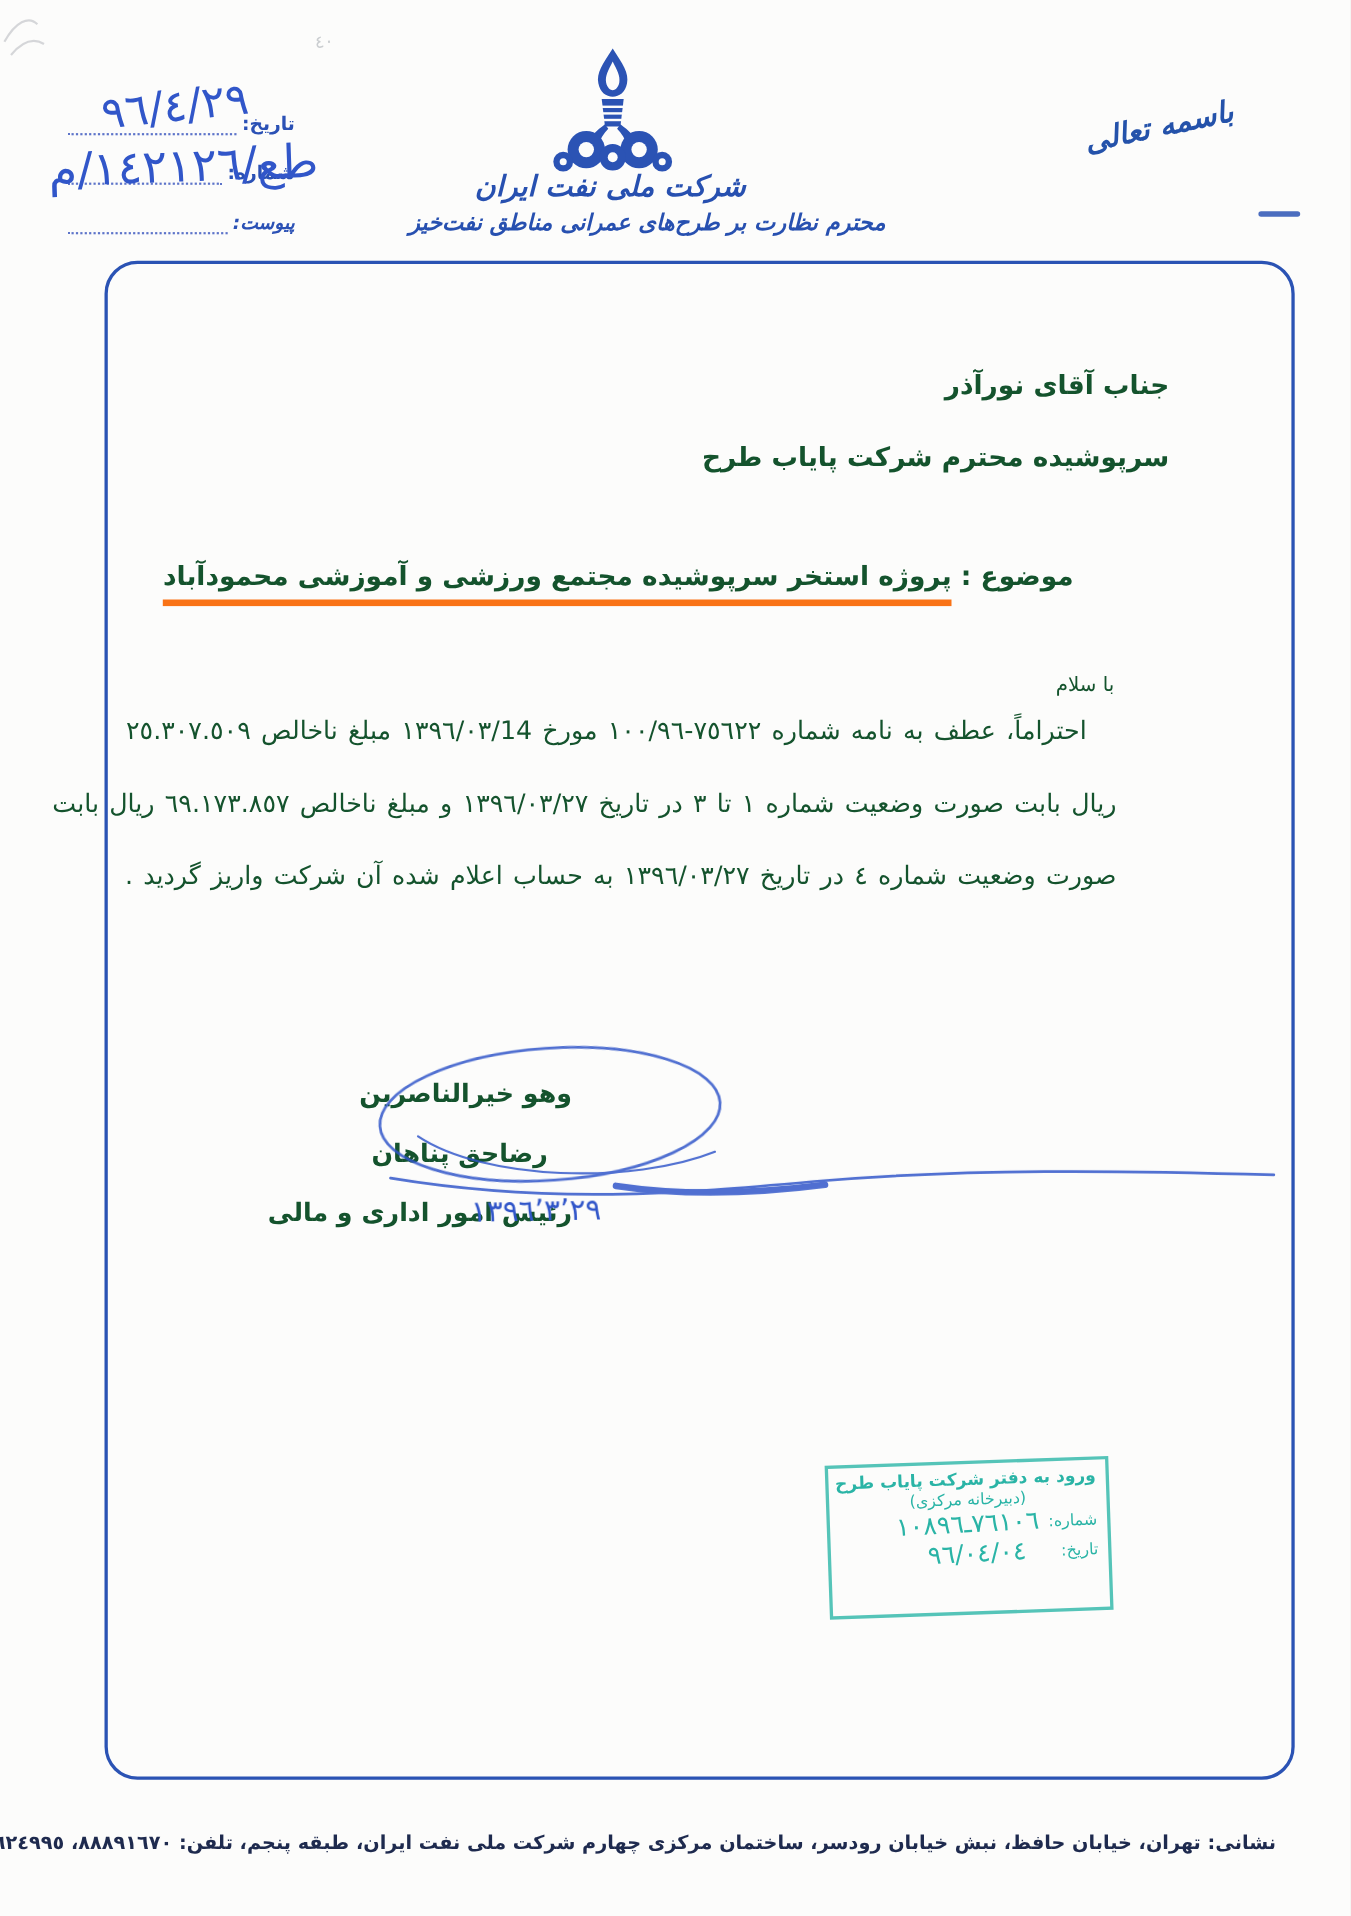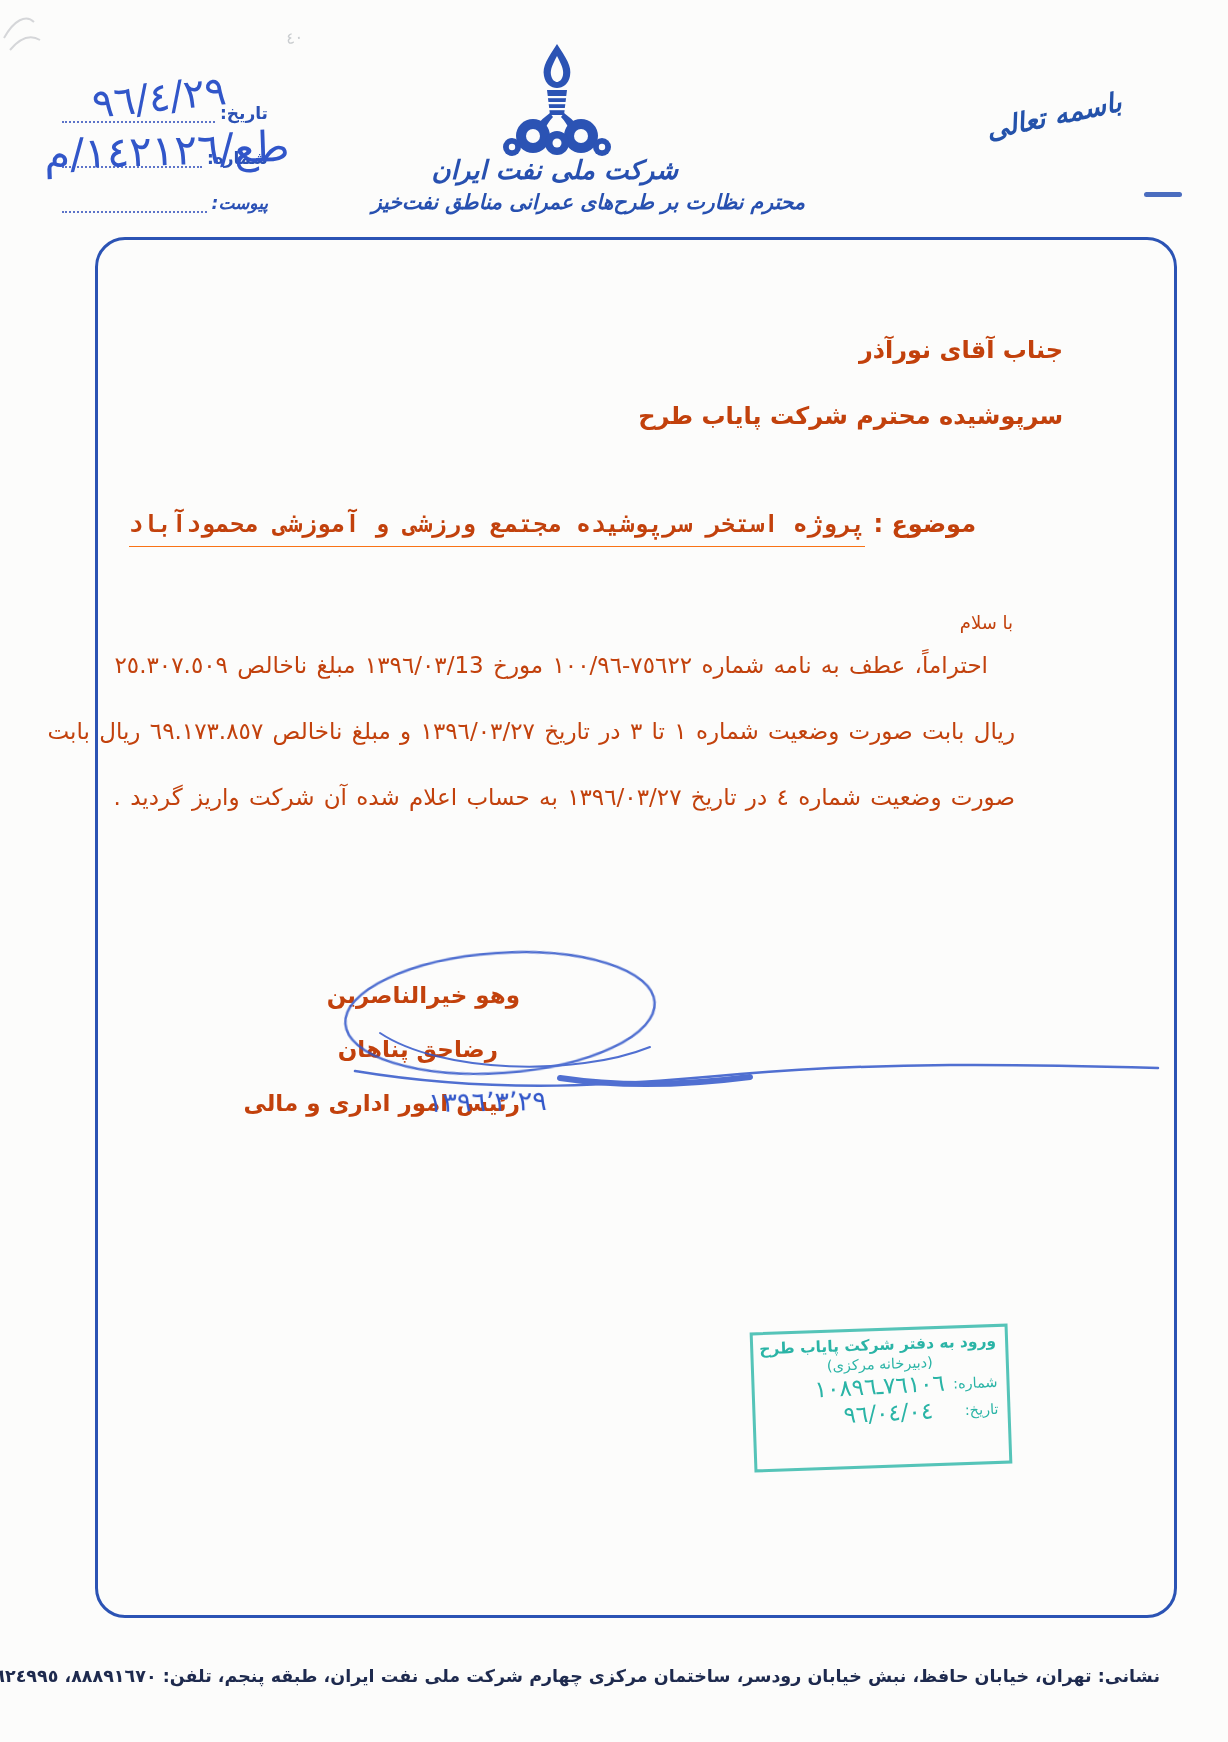--- a/index.html
+++ b/index.html
@@ -7,33 +7,33 @@
   .page{
     position:relative;
     width:1228px;height:1742px;
     margin:0 auto;
     background:#fcfcfb;
     font-family:"DejaVu Sans", sans-serif;
     overflow:hidden;
     direction:rtl;
   }
   .abs{position:absolute;}
-  .ink{color:#c2410c;}
+  .ink{color:#14532d;}
   .calli{font-style:italic;font-weight:700;color:#2750b0;}
   .hand{color:#3156c9;font-weight:400;}
   .field-row{display:flex;align-items:flex-end;gap:5px;direction:rtl;}
   .field-row .lbl{font-size:17px;font-weight:700;color:#2b51b5;white-space:nowrap;}
   .field-row .dots{flex:1;border-bottom:2px dotted #5d74c9;height:1.1em;}
   .letter-frame{
     border:3px solid #2b53b4;
     border-radius:30px;
   }
   .recipient{font-size:24px;font-weight:700;white-space:nowrap;}
   .subject{font-size:24px;font-weight:700;white-space:nowrap;direction:rtl;}
-  .subject .subject-text{border-bottom:1px solid #f97316;padding-bottom:7px;font-family:Liberation Mono, monospace;}
+  .subject .subject-text{border-bottom:6px solid #f97316;padding-bottom:7px;}
   .salutation{font-size:18px;white-space:nowrap;}
   .body-line{font-size:23px;white-space:nowrap;word-spacing:2px;direction:rtl;}
   .sig-line{font-size:23px;font-weight:700;white-space:nowrap;}
   .stamp{
     width:258px;height:140px;
     border:3px solid rgba(43,181,168,.8);
     color:#2ab4a6;
     transform:rotate(-2deg);
     padding:5px 9px 4px 9px;
     direction:rtl;
@@ -116,21 +116,21 @@
   <div class="abs recipient ink" style="right:165px;top:336px;">جناب آقای نورآذر</div>
   <div class="abs recipient ink" style="right:165px;top:402px;">سرپوشیده محترم شرکت پایاب طرح</div>
 
   <div class="abs subject ink" style="right:252px;top:510px;">
     <span>موضوع :</span>
     <span class="subject-text">پروژه استخر سرپوشیده مجتمع ورزشی و آموزشی محمودآباد</span>
   </div>
 
   <div class="abs salutation ink" style="right:215px;top:612px;">با سلام</div>
 
-  <div class="abs body-line ink" style="right:240px;top:652px;">احتراماً، عطف به نامه شماره ٧٥٦٢٢-١٠٠/٩٦ مورخ ١٣٩٦/٠٣/13 مبلغ ناخالص ٢٥.٣٠٧.٥٠٩</div>
+  <div class="abs body-line ink" style="right:240px;top:652px;">احتراماً، عطف به نامه شماره ٧٥٦٢٢-١٠٠/٩٦ مورخ ١٣٩٦/٠٣/14 مبلغ ناخالص ٢٥.٣٠٧.٥٠٩</div>
   <div class="abs body-line ink" style="right:213px;top:718px;">ریال بابت صورت وضعیت شماره ١ تا ٣ در تاریخ ١٣٩٦/٠٣/٢٧ و مبلغ ناخالص ٦٩.١٧٣.٨٥٧ ریال بابت</div>
   <div class="abs body-line ink" style="right:213px;top:784px;margin-left:40px;">صورت وضعیت شماره ٤ در تاریخ ١٣٩٦/٠٣/٢٧ به حساب اعلام شده آن شرکت واریز گردید .</div>
 
   <div class="abs sig-line ink" style="right:708px;top:982px;">وهو خیرالناصرین</div>
   <div class="abs sig-line ink" style="right:730px;top:1036px;">رضاحق پناهان</div>
   <div class="abs sig-line ink" style="right:708px;top:1090px;">رئیس امور اداری و مالی</div>
 
   <svg class="abs" style="left:320px;top:935px;width:850px;height:175px;" viewBox="0 0 850 175">
     <g stroke="#3156c9" fill="none" stroke-linecap="round" opacity="0.85">
       <ellipse cx="180" cy="78" rx="155" ry="60" stroke-width="2.5" transform="rotate(-4 180 78)"></ellipse>

